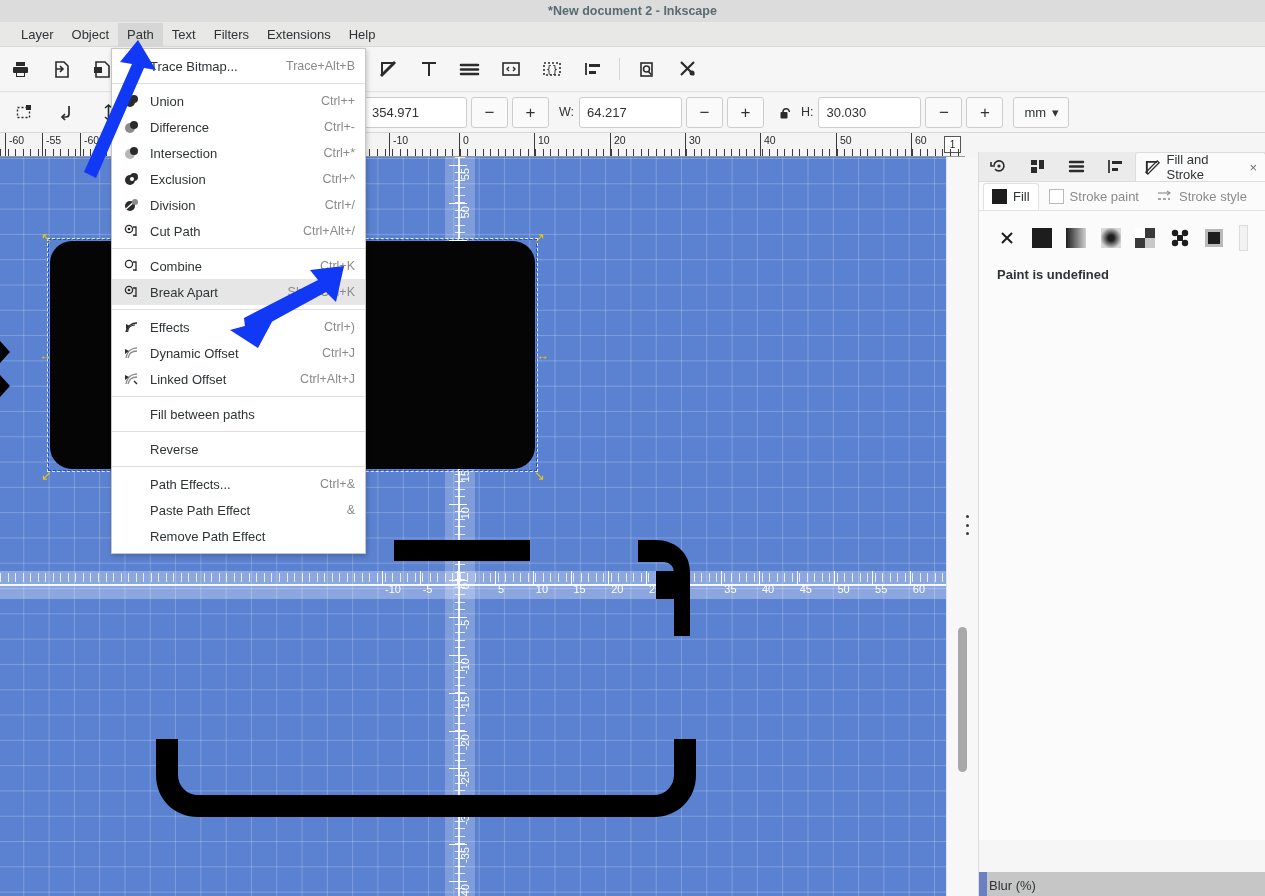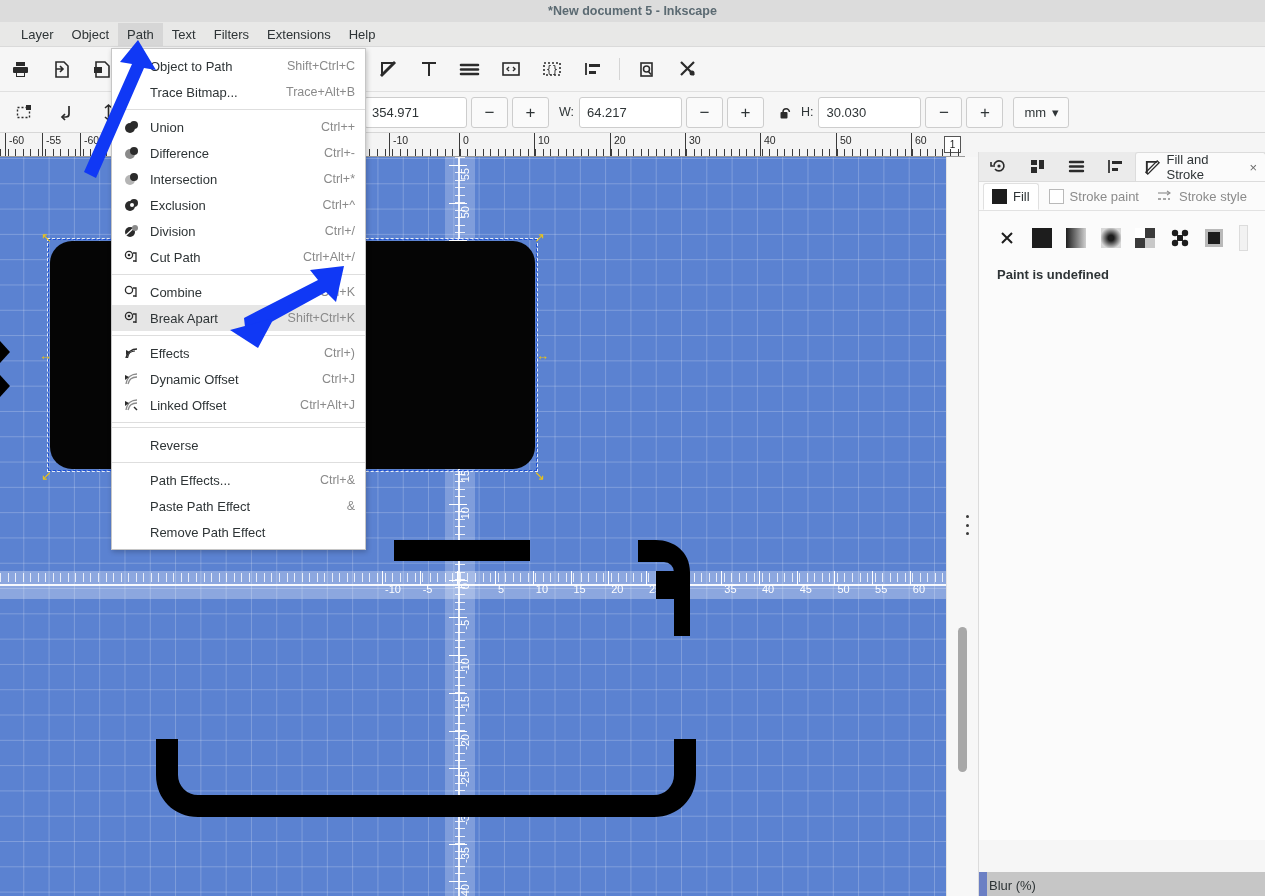--- a/index.html
+++ b/index.html
@@ -214,21 +214,21 @@
 
   
   .annot { position: absolute; z-index: 60; pointer-events: none; }
 </style>
 </head>
 <body>
 
 <div id="app">
 
   <div class="titlebar">
-    <span>*New document 5 - Inkscape</span>
+    <span>*New document 2 - Inkscape</span>
   </div>
 
   <div class="menubar" id="menubar">
       <div class="mi">Layer</div>
       <div class="mi">Object</div>
       <div class="mi active">Path</div>
       <div class="mi">Text</div>
       <div class="mi">Filters</div>
       <div class="mi">Extensions</div>
       <div class="mi">Help</div>
@@ -1022,25 +1022,20 @@
         <div class="fillbar"></div>
         <span>Blur (%)</span>
       </div>
 
     </div>
   </div>
 
   <div class="menupop" id="pathmenu">
       <div class="mrow">
         <span class="ic"></span>
-        <span class="tx">Object to Path</span>
-        <span class="ac">Shift+Ctrl+C</span>
-      </div>
-      <div class="mrow">
-        <span class="ic"></span>
         <span class="tx">Trace Bitmap...</span>
         <span class="ac">Trace+Alt+B</span>
       </div>
       <div class="msep"></div>
       <div class="mrow">
         <span class="ic">
           <svg width="15" height="15" viewBox="0 0 15 15">
             <circle cx="6" cy="8" r="5" fill="#2b2b2b"></circle>
             <circle cx="10" cy="5" r="4" fill="#2b2b2b"></circle>
           </svg>
@@ -1156,20 +1151,25 @@
             <path d="M13 2 C8 2 3 5 2 12" stroke="#8a8a8a" stroke-width="1.3" fill="none"></path>
             <path d="M13 5 C9 5 5 7 4 12" stroke="#8a8a8a" stroke-width="1.3" fill="none"></path>
             <path d="M1 3 L1 8 L5 5 Z" fill="#2b2b2b"></path>
             <path d="M10 9 L13 12" stroke="#2b2b2b" stroke-width="1.4"></path>
           </svg>
         </span>
         <span class="tx">Linked Offset</span>
         <span class="ac">Ctrl+Alt+J</span>
       </div>
       <div class="msep"></div>
+      <div class="mrow">
+        <span class="ic"></span>
+        <span class="tx">Fill between paths</span>
+        <span class="ac"></span>
+      </div>
       <div class="msep"></div>
       <div class="mrow">
         <span class="ic"></span>
         <span class="tx">Reverse</span>
         <span class="ac"></span>
       </div>
       <div class="msep"></div>
       <div class="mrow">
         <span class="ic"></span>
         <span class="tx">Path Effects...</span>

